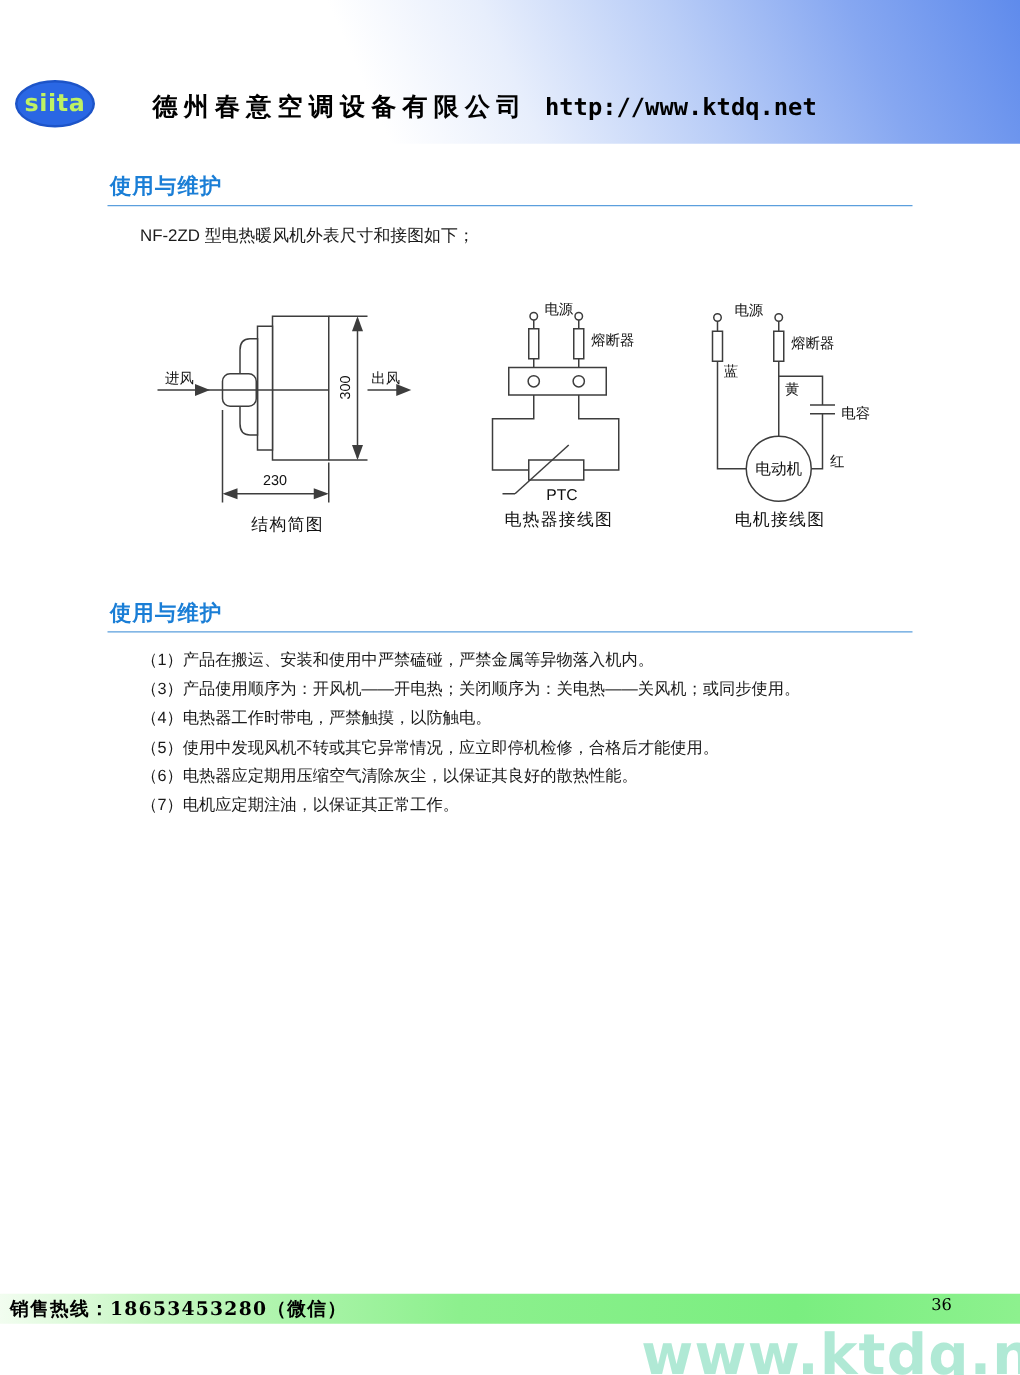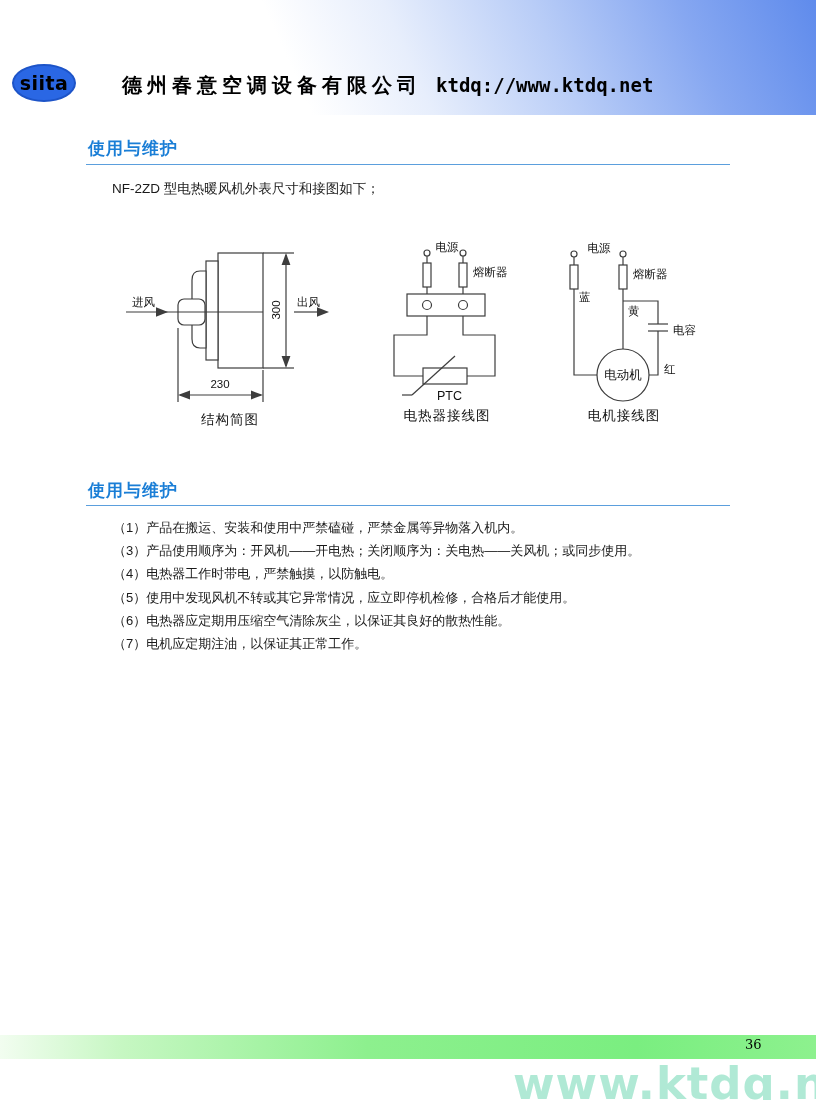--- a/index.html
+++ b/index.html
@@ -12,21 +12,21 @@
   .header-band{
     position:absolute;left:0;top:0;width:816px;height:115px;
     background:linear-gradient(246deg,#5f8bec 0%,#86a7f1 16%,#b9cdf7 33%,#e7eefc 50%,#ffffff 64%);
   }
   .logo{
     position:absolute;left:12px;top:64px;width:64px;height:38px;
     background:#2a67e4;border:2px solid #1d54c8;border-radius:50%;
     display:flex;align-items:center;justify-content:center;box-sizing:border-box;
   }
   .logo span{
-    color:#000000;font-weight:bold;font-size:19px;letter-spacing:0.5px;
+    color:#bef264;font-weight:bold;font-size:19px;letter-spacing:0.5px;
     font-family:"DejaVu Sans",sans-serif;
   }
   .header-title{
     position:absolute;left:122px;top:72px;white-space:nowrap;
   }
   .company{
     font-family:"DejaVu Serif","Liberation Serif",serif;
     font-weight:bold;font-size:20px;letter-spacing:5px;color:#000;
   }
   .site{
@@ -81,21 +81,21 @@
 </head>
 <body>
 
 <div class="page">
 
   <div class="header-band">
     <div class="logo">
       <span>siita</span>
     </div>
     <div class="header-title">
-      <span class="company">德州春意空调设备有限公司</span><span class="site">ktdq://www.ktdq.net</span>
+      <span class="company">德州春意空调设备有限公司</span><span class="site">http://www.ktdq.net</span>
     </div>
   </div>
 
   <div class="sec-title" style="top:137px;">使用与维护</div>
   <div class="sec-rule" style="top:164px;"></div>
   <div class="intro">NF-2ZD 型电热暖风机外表尺寸和接图如下；</div>
 
   <div class="diag" style="left:120px;top:224px;">
     <svg width="280" height="172" viewBox="0 0 280 172">
 
@@ -186,17 +186,18 @@
   <div class="usage-list">
     <div class="usage-item">（1）产品在搬运、安装和使用中严禁磕碰，严禁金属等异物落入机内。</div>
     <div class="usage-item">（3）产品使用顺序为：开风机——开电热；关闭顺序为：关电热——关风机；或同步使用。</div>
     <div class="usage-item">（4）电热器工作时带电，严禁触摸，以防触电。</div>
     <div class="usage-item">（5）使用中发现风机不转或其它异常情况，应立即停机检修，合格后才能使用。</div>
     <div class="usage-item">（6）电热器应定期用压缩空气清除灰尘，以保证其良好的散热性能。</div>
     <div class="usage-item">（7）电机应定期注油，以保证其正常工作。</div>
   </div>
 
   <div class="footer-bar">
+    <div class="hotline">销售热线：18653453280（微信）</div>
     <div class="page-num">36</div>
   </div>
   <div class="watermark">www.ktdq.net</div>
 
 </div>
 
 </body></html>

